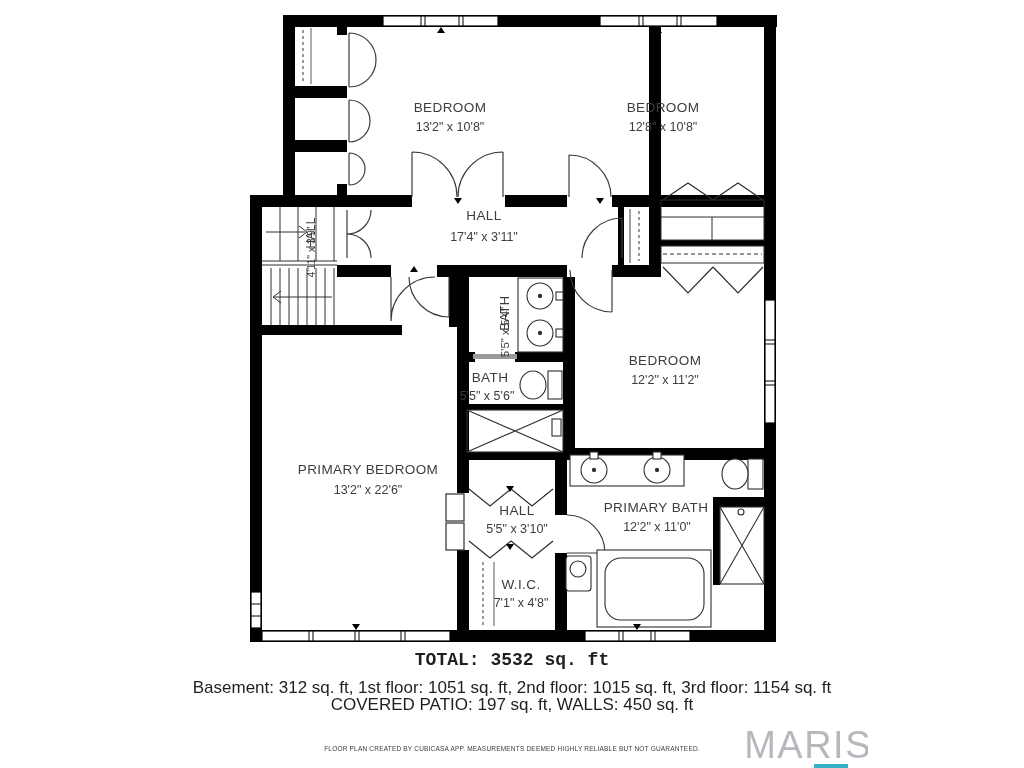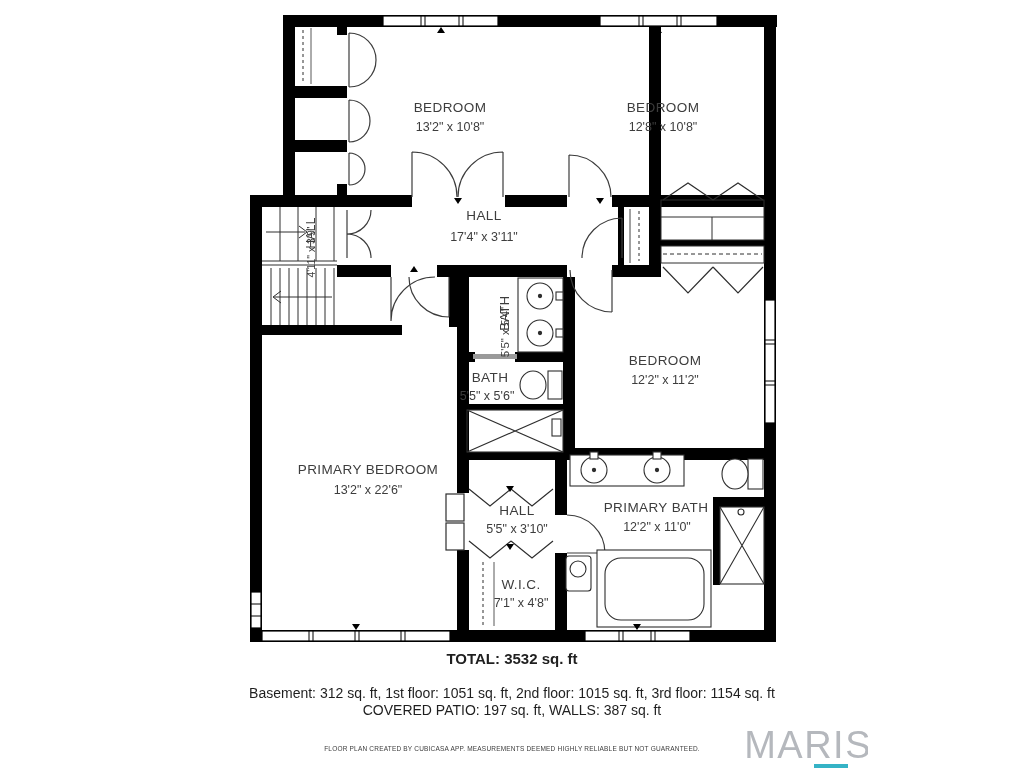--- a/index.html
+++ b/index.html
@@ -6,22 +6,22 @@
   #stage{position:relative;width:868px;height:768px;background:#fff;overflow:hidden;
          font-family:"Liberation Sans",sans-serif;}
   svg text{font-family:"Liberation Sans",sans-serif;fill:#3d3d3d;}
   .room-name{font-size:13.5px;letter-spacing:.4px;}
   .room-dims{font-size:12.5px;}
   .room-name-sm{font-size:12px;letter-spacing:.3px;}
   .room-dims-sm{font-size:10.5px;}
   .room-name-v{font-size:13px;letter-spacing:.4px;}
   .room-dims-v{font-size:11.5px;}
   .summary{position:absolute;top:650px;left:0;width:1024px;text-align:center;color:#1f1f1f;}
-  .summary .total{font-size:15px;font-weight:700;margin-bottom:18px;}
-  .summary .line{font-size:14px;line-height:17px;}
+  .summary .total{font-size:18px;font-weight:700;margin-bottom:9px;font-family:Liberation Mono, monospace;}
+  .summary .line{font-size:17px;line-height:17px;}
   .attribution{position:absolute;top:745px;left:0;width:1024px;text-align:center;
                font-size:6.5px;color:#3c3c3c;letter-spacing:.2px;}
   .maris{position:absolute;top:724px;right:-4px;font-size:38px;color:#b5b8bd;
          letter-spacing:1.5px;font-weight:400;}
   .maris-accent{position:absolute;top:764px;right:20px;width:34px;height:4px;background:#35b3c6;}
 </style>
 </head>
 <body>
 
 <div id="stage">
@@ -242,21 +242,21 @@
       <text class="room-name" x="521" y="589">W.I.C.</text>
       <text class="room-dims" x="521" y="607">7'1" x 4'8"</text>
     </g>
   </g>
 </svg>
 
   
   <div class="summary">
     <div class="total">TOTAL: 3532 sq. ft</div>
     <div class="line">Basement: 312 sq. ft, 1st floor: 1051 sq. ft, 2nd floor: 1015 sq. ft, 3rd floor: 1154 sq. ft</div>
-    <div class="line">COVERED PATIO: 197 sq. ft, WALLS: 387 sq. ft</div>
+    <div class="line">COVERED PATIO: 197 sq. ft, WALLS: 450 sq. ft</div>
   </div>
 
   <div class="attribution">FLOOR PLAN CREATED BY CUBICASA APP. MEASUREMENTS DEEMED HIGHLY RELIABLE BUT NOT GUARANTEED.</div>
 
   <div class="maris">MARIS</div>
   <div class="maris-accent"></div>
 
 </div>
 
 </body></html>

